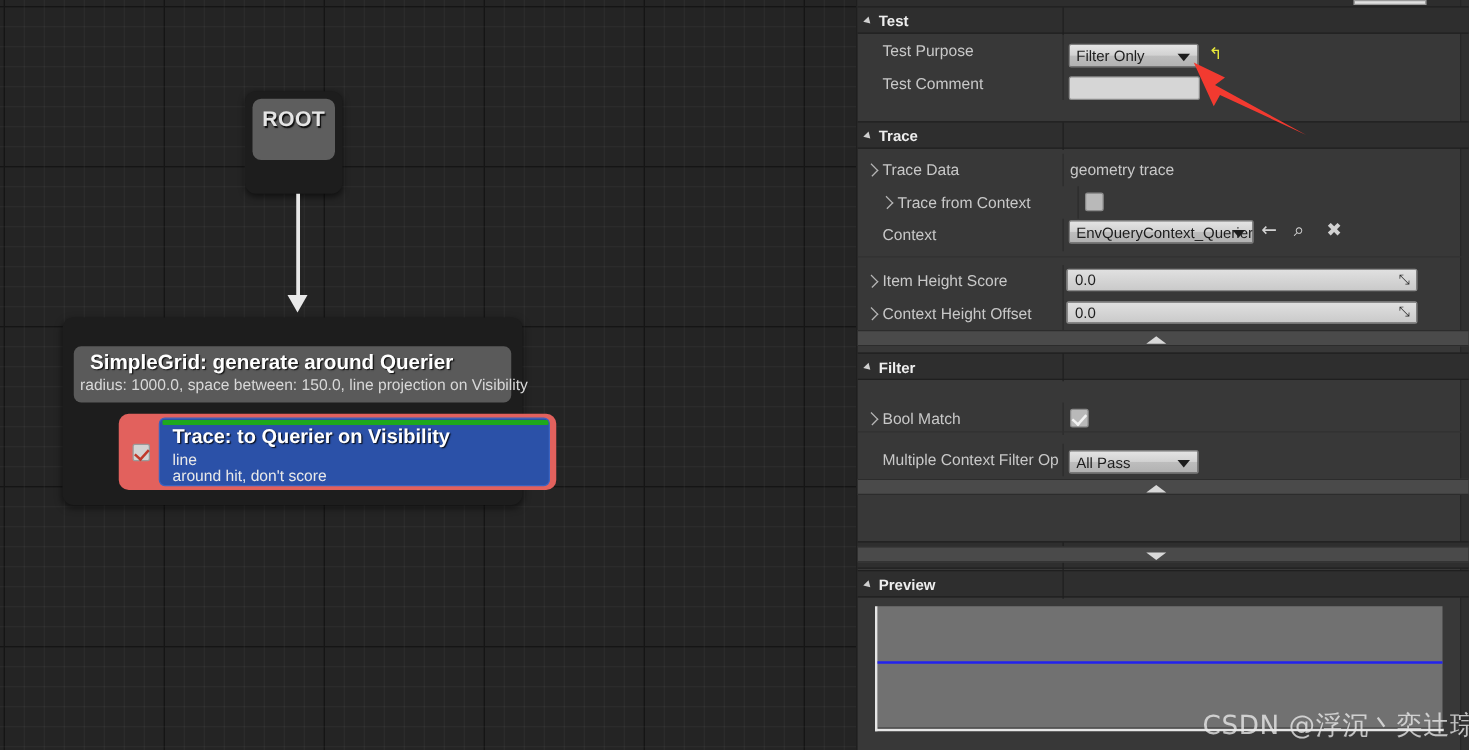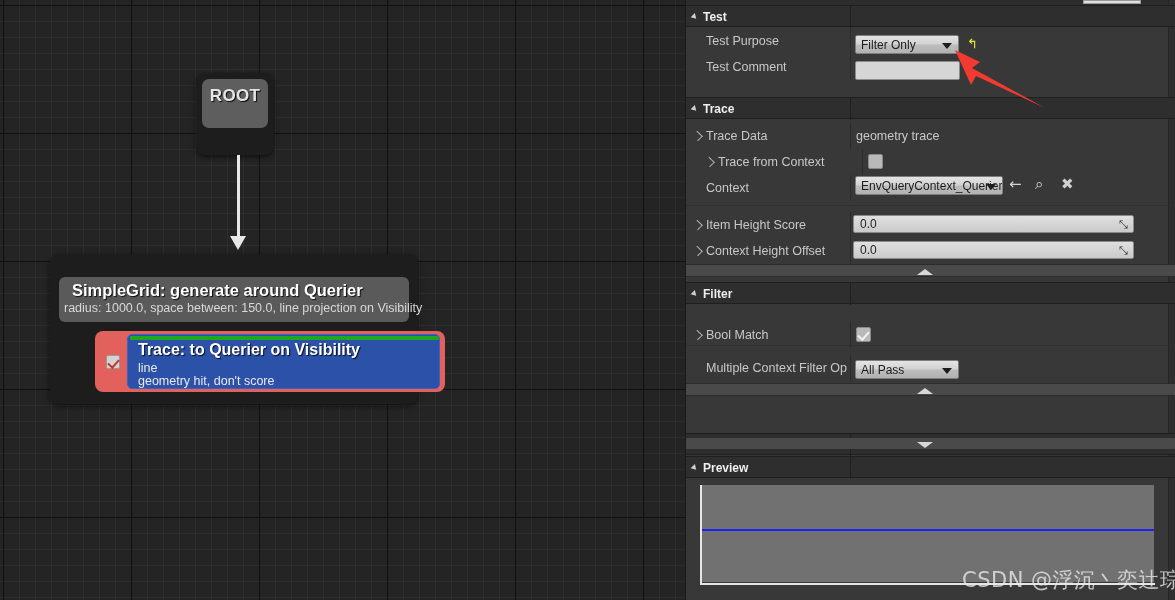--- a/index.html
+++ b/index.html
@@ -404,21 +404,21 @@
         <div class="gen-title">SimpleGrid: generate around Querier</div>
         <div class="gen-sub">radius: 1000.0, space between: 150.0, line projection on Visibility</div>
       </div>
 
       <div id="test-node">
         <div class="test-check"></div>
         <div id="test-inner">
           <div id="test-weightbar"></div>
           <div class="test-title">Trace: to Querier on Visibility</div>
           <div class="test-sub1">line</div>
-          <div class="test-sub2">geometry hit, don't score</div>
+          <div class="test-sub2">around hit, don't score</div>
         </div>
       </div>
     </div>
   </div>
 
   <div id="details-panel">
 
     <div id="panel-topstrip">
       <div id="panel-topstrip-crop"></div>
     </div>

